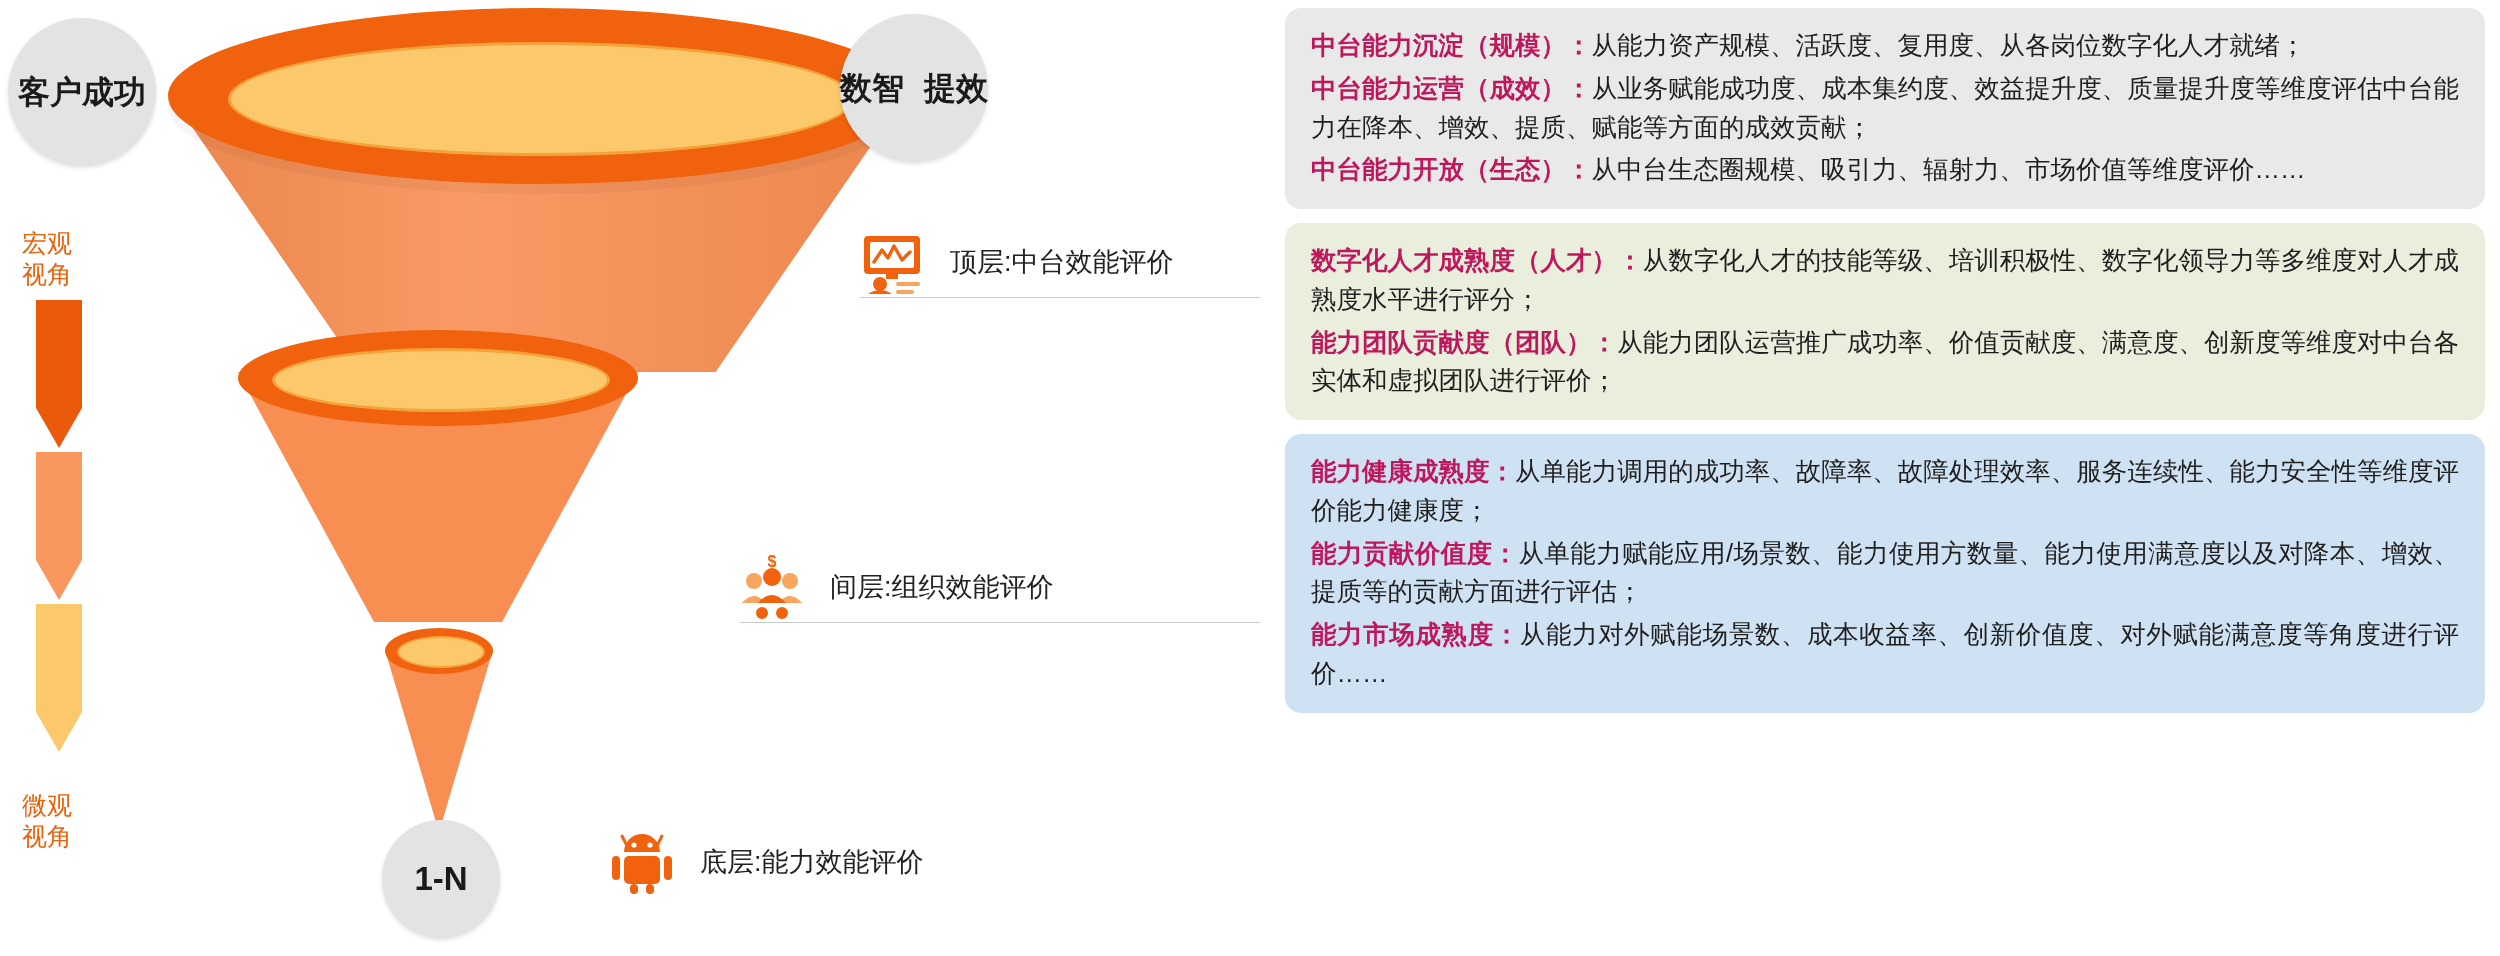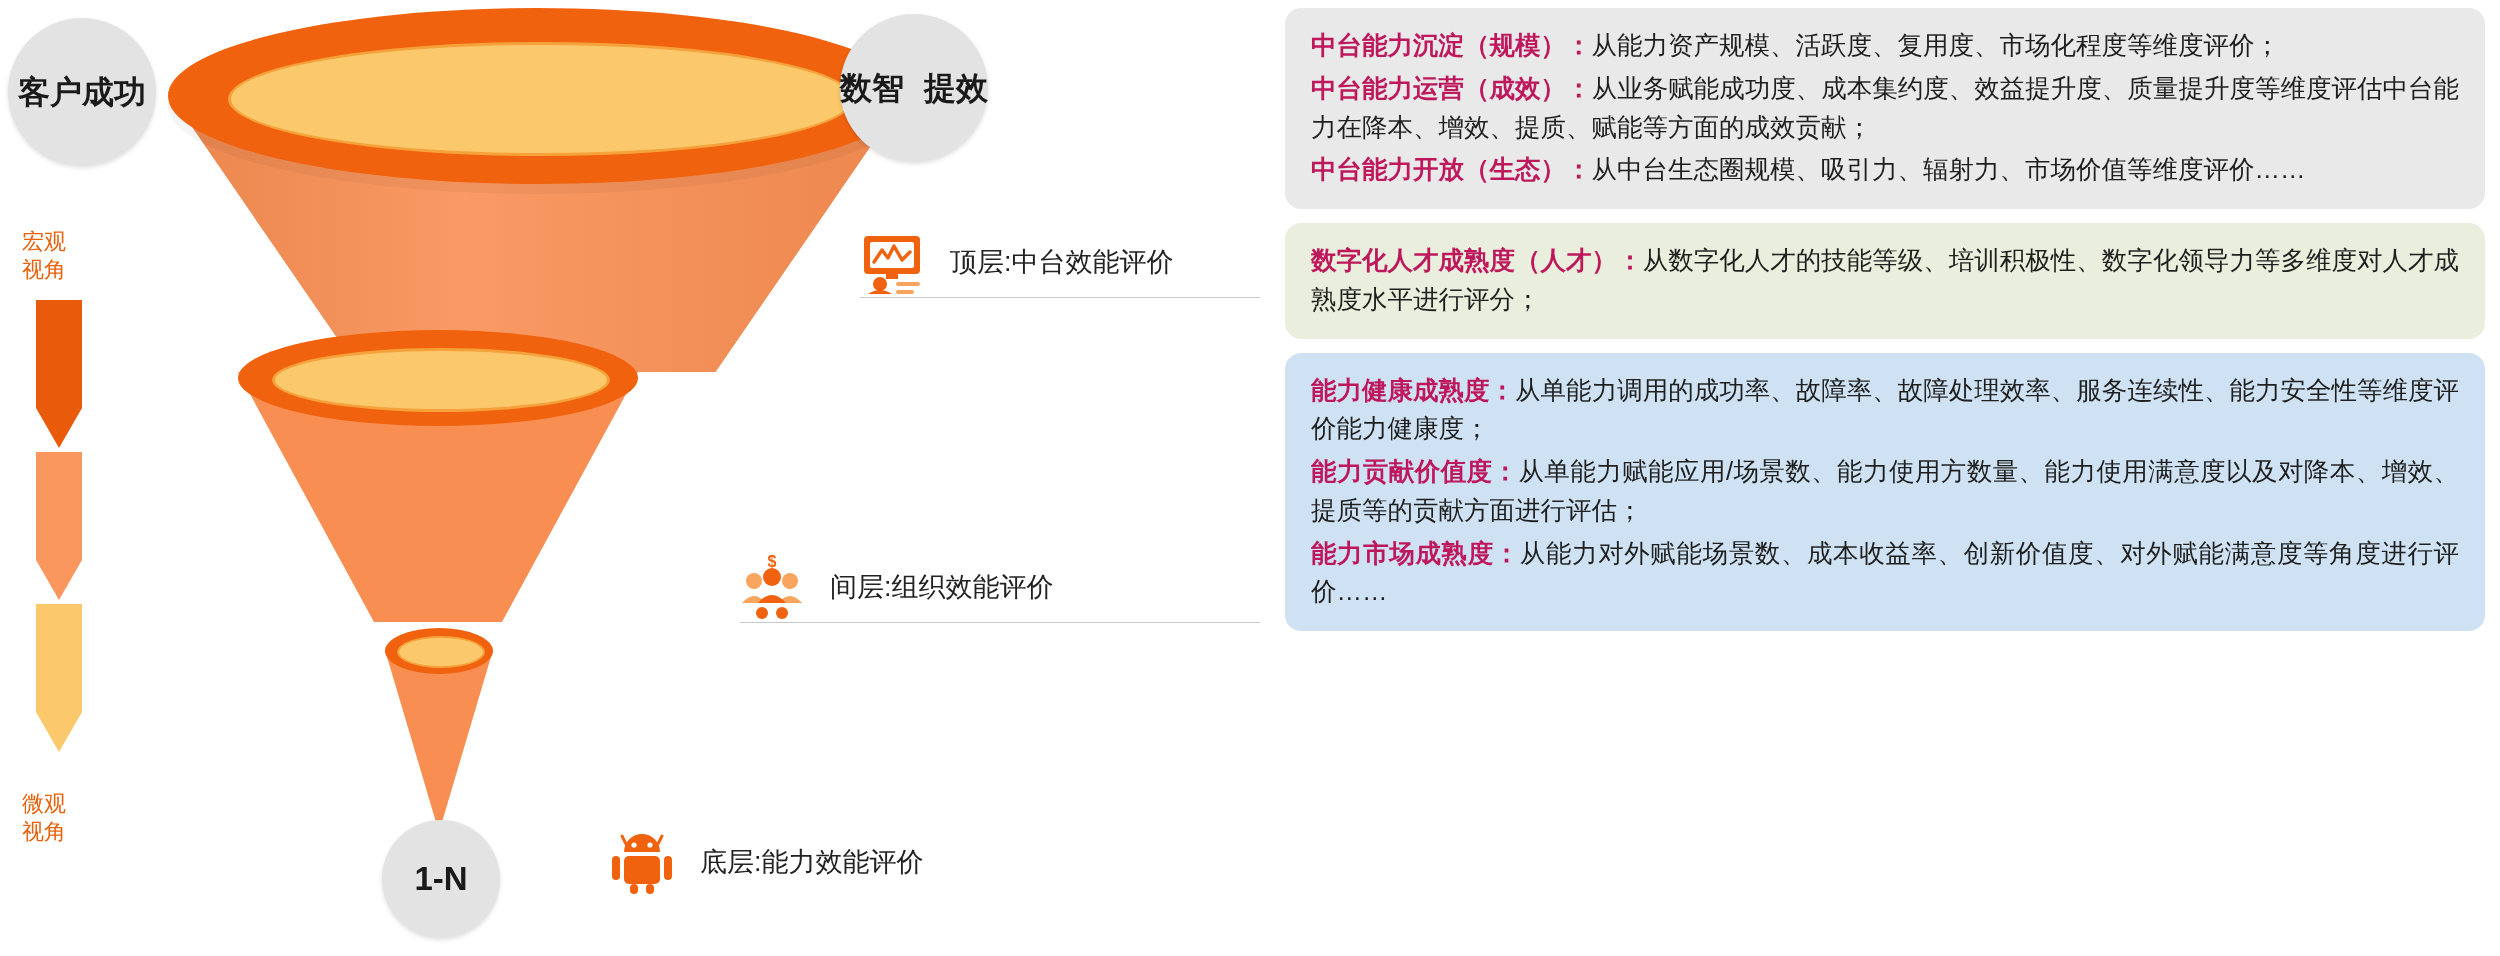--- a/index.html
+++ b/index.html
@@ -21,21 +21,21 @@
     left: 0; top: 0;
     width: 1270px; height: 956px;
   }
 
   
   .persp-label {
     position: absolute;
     left: 22px;
     width: 80px;
     color: #E8620C;
-    font-size: 22px;
+    font-size: 25px;
     line-height: 1.25;
     font-weight: 500;
     text-align: left;
   }
   #persp-top { top: 228px; }
   #persp-bottom { top: 790px; }
 
   .arrow-seg {
     position: absolute;
     left: 28px;
@@ -310,34 +310,37 @@
       </svg>
     </div>
     <div class="layer-text">底层:能力效能评价</div>
   </div>
 </div>
 
 <div id="panels">
 
   <div class="panel" id="panel-1">
     <p>
-      <span class="lead">中台能力沉淀（规模）：</span><span>从能力资产规模、活跃度、复用度、市场化程度等维度评价；</span>
+      <span class="lead">中台能力沉淀（规模）：</span><span>从能力资产规模、活跃度、复用度、从各岗位数字化人才就绪；</span>
     </p>
     <p>
       <span class="lead">中台能力运营（成效）：</span><span>从业务赋能成功度、成本集约度、效益提升度、质量提升度等维度评估中台能力在降本、增效、提质、赋能等方面的成效贡献；</span>
     </p>
     <p>
       <span class="lead">中台能力开放（生态）：</span><span>从中台生态圈规模、吸引力、辐射力、市场价值等维度评价……</span>
     </p>
   </div>
 
   <div class="panel" id="panel-2">
     <p>
       <span class="lead">数字化人才成熟度（人才）：</span><span>从数字化人才的技能等级、培训积极性、数字化领导力等多维度对人才成熟度水平进行评分；</span>
     </p>
+    <p>
+      <span class="lead">能力团队贡献度（团队）：</span><span>从能力团队运营推广成功率、价值贡献度、满意度、创新度等维度对中台各实体和虚拟团队进行评价；</span>
+    </p>
   </div>
 
   <div class="panel" id="panel-3">
     <p>
       <span class="lead">能力健康成熟度：</span><span>从单能力调用的成功率、故障率、故障处理效率、服务连续性、能力安全性等维度评价能力健康度；</span>
     </p>
     <p>
       <span class="lead">能力贡献价值度：</span><span>从单能力赋能应用/场景数、能力使用方数量、能力使用满意度以及对降本、增效、提质等的贡献方面进行评估；</span>
     </p>
     <p>

